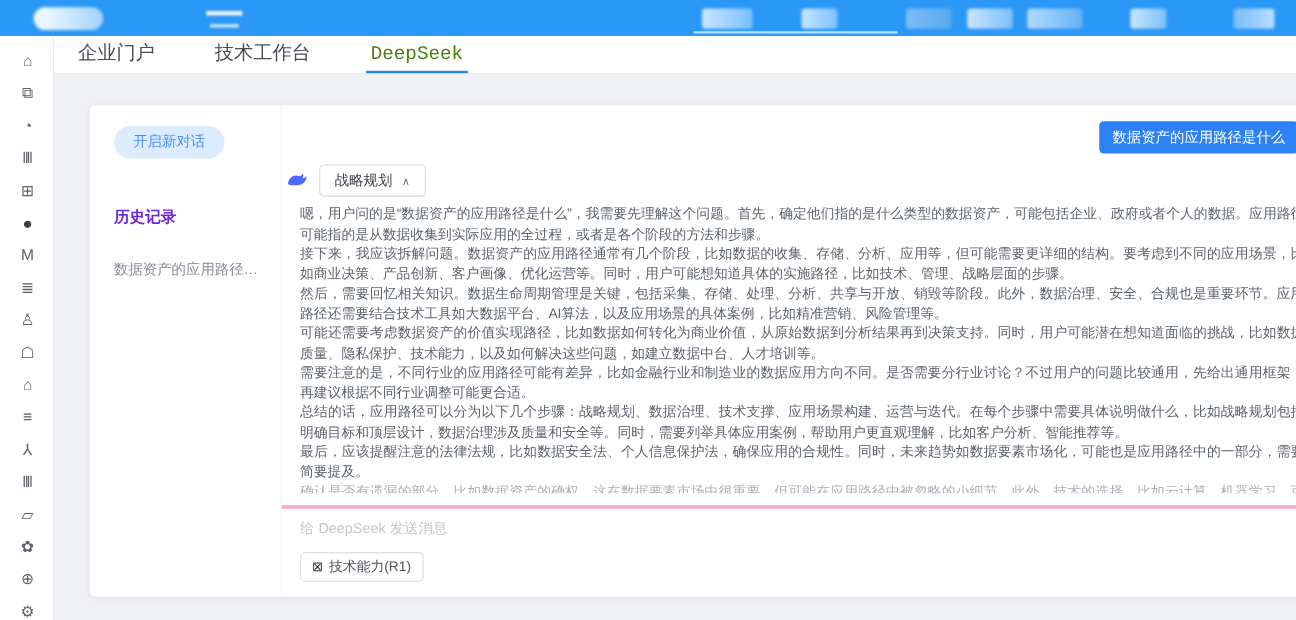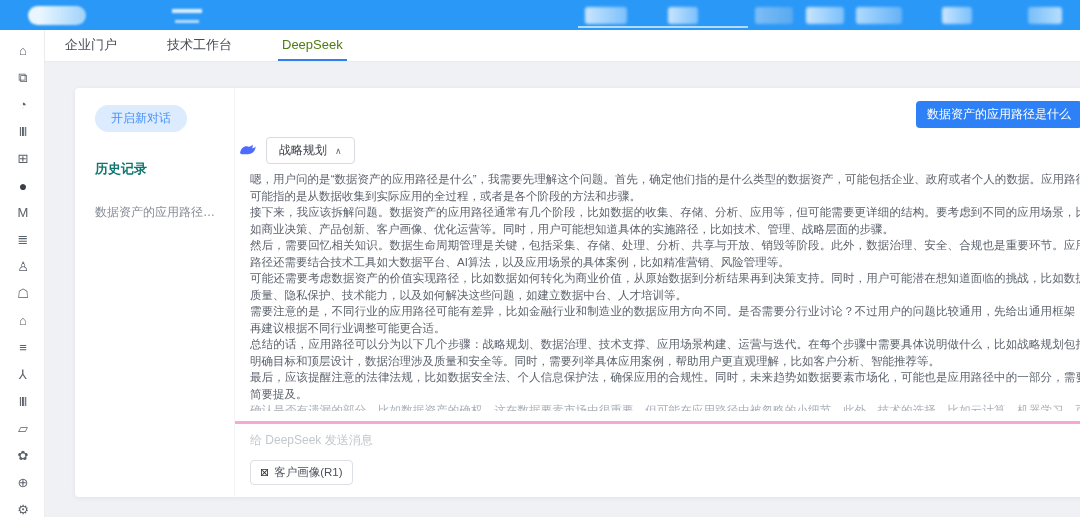--- a/index.html
+++ b/index.html
@@ -23,34 +23,34 @@
   
   .rail { position:absolute; left:0; top:30px; width:45px; height:487px; background:#fff;
     border-right:1px solid #ececef; display:flex; flex-direction:column; align-items:center; padding-top:13px; }
   .sb-icon { width:18px; height:16px; margin-bottom:11px; font-size:13px; line-height:16px; text-align:center;
     color:#5b6168; cursor:pointer; letter-spacing:-2px; }
   .sb-icon.dark { color:#3b4047; font-size:14px; }
 
   
   .tabbar { position:absolute; left:45px; top:30px; width:1035px; height:32px; background:#fff;
     border-bottom:1px solid #e9eaee; display:flex; align-items:stretch; padding-left:16px; }
-  .tab { display:flex; align-items:center; padding:0 4px; margin-right:42px; font-size:13px; color:#474c54;
-    border-bottom:2px solid transparent; cursor:pointer; }
+  .tab { display:flex; align-items:center; padding:0 4px; margin-right:42px; font-size:16px; color:#474c54;
+    border-bottom:2px solid transparent; cursor:pointer;font-family:Liberation Mono, monospace; }
   .tab.active { color:#4d7c0f; border-bottom-color:#2f80ed; }
 
   
   .content { position:absolute; left:45px; top:62px; width:1035px; height:455px; background:#f0f1f5; }
   .card { position:absolute; left:30px; top:26px; width:1047px; height:409px; background:#fff;
     border-radius:4px; box-shadow:0 1px 5px rgba(30,40,70,.07); display:flex; }
 
   
   .hist { width:160px; border-right:1px solid #f3f4f6; padding:17px 16px 0 20px; }
   .new-chat { display:inline-block; padding:5px 16px; background:#dcebfd; color:#478ff8;
     font-size:12px; border-radius:14px; cursor:pointer; }
-  .hist-title { margin-top:28px; font-size:13px; color:#0f766e; font-weight:700; }
+  .hist-title { margin-top:40px; font-size:13px; color:#6d28d9; font-weight:700; }
   .hist-item { margin-top:26px; font-size:12px; color:#878d97; cursor:pointer; white-space:nowrap;
     overflow:hidden; text-overflow:ellipsis; }
 
   
   .chat { flex:1; position:relative; }
   .user-row { display:flex; justify-content:flex-end; align-items:center; padding:13px 10px 0 0; }
   .bubble { background:#2e80f7; color:#fff; font-size:12px; padding:5px 11px; border-radius:4px; }
   .avatar { width:22px; height:22px; border-radius:50%; background:#20377e; margin-left:8px;
     display:flex; align-items:center; justify-content:center; flex:0 0 auto; }
   .avatar svg { width:14px; height:14px; }
@@ -169,20 +169,20 @@
           <p>最后，应该提醒注意的法律法规，比如数据安全法、个人信息保护法，确保应用的合规性。同时，未来趋势如数据要素市场化，可能也是应用路径中的一部分，需要简要提及。</p>
           <p class="clipped">确认是否有遗漏的部分，比如数据资产的确权，这在数据要素市场中很重要，但可能在应用路径中被忽略的小细节。此外，技术的选择，比如云计算、机器学习，可能属于技术支撑部分。还有数据资产的形式/价值等。</p>
         </div>
 
       <div class="scroll-thumb"></div>
 
       <div class="composer">
         <input class="msg-input" type="text" placeholder="给 DeepSeek 发送消息" style="">
         <span class="deep-chip">
           <span class="chip-icon">⊠</span>
-          <span>客户画像(R1)</span>
+          <span>技术能力(R1)</span>
         </span>
         <button class="send-btn">↑</button>
       </div>
 
     </div>
   </div>
 </div>
 
 </body></html>

